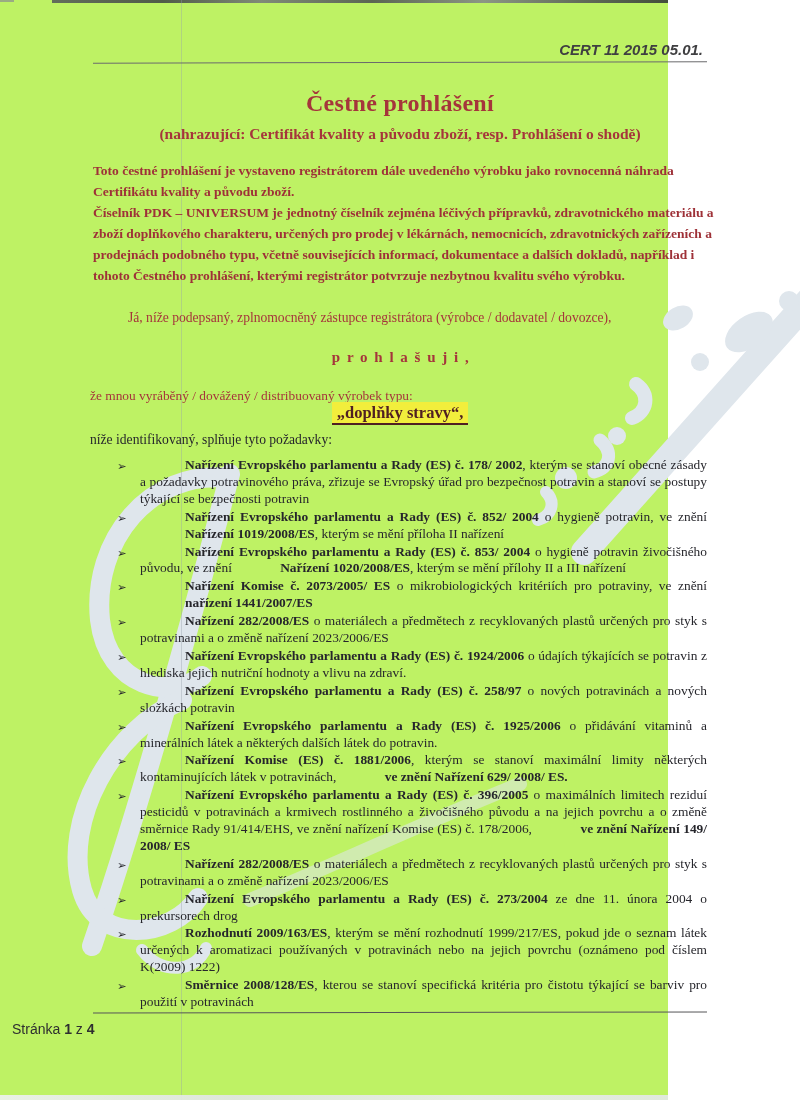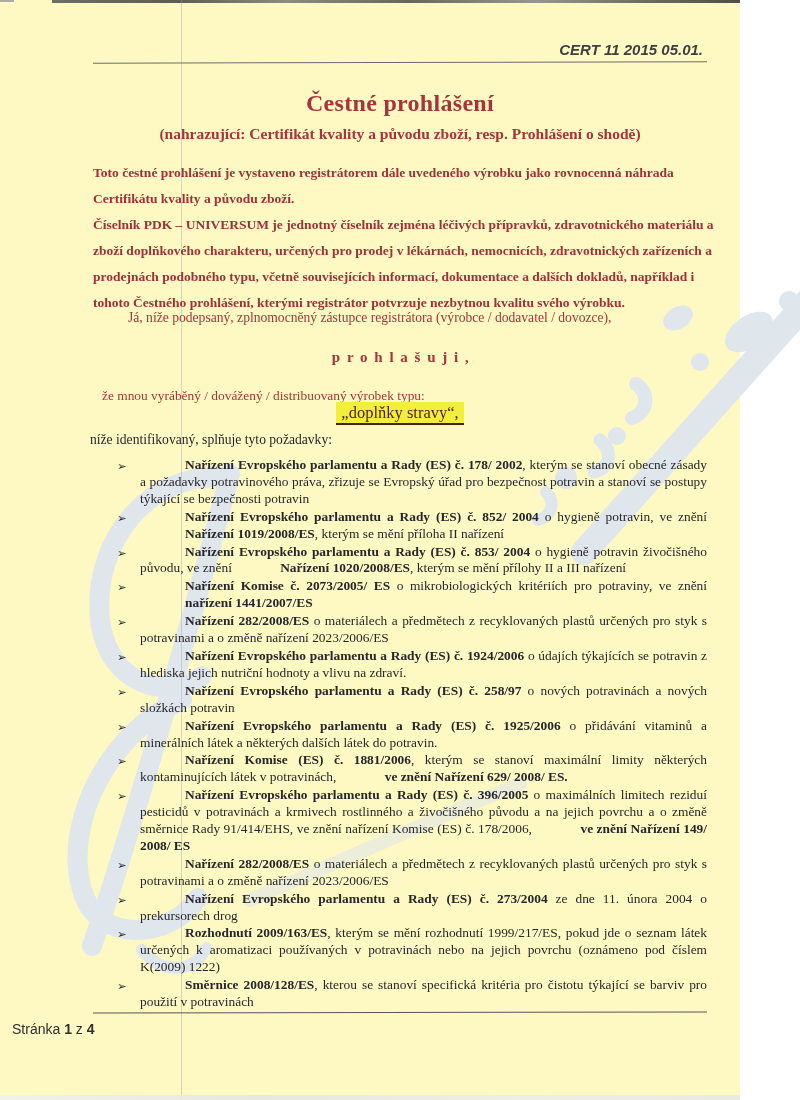--- a/index.html
+++ b/index.html
@@ -1,18 +1,18 @@
 <!DOCTYPE html>
 <html lang="cs"><head>
 <meta charset="utf-8">
 <style>
   html,body{margin:0;padding:0;}
   body{width:800px;height:1100px;background:#ffffff;overflow:hidden;
        font-family:"Liberation Serif", serif;}
-  .page{position:relative;width:740px;height:1100px;background:#fef9c3;}
+  .page{position:relative;width:668px;height:1100px;background:#bef264;}
 
   
   .scan-top-edge{position:absolute;top:0;left:52px;right:0;height:3px;opacity:.85;
     background:linear-gradient(90deg,#53565a 0%,#3e4144 18%,#75787b 34%,#4a4d50 52%,#83868a 70%,#515457 86%,#2e3134 100%);}
   .scan-top-corner{position:absolute;top:0;left:0;width:14px;height:2px;background:#8a8d90;opacity:.7;}
   .scan-fold-line{position:absolute;top:0;left:181px;width:1px;height:1100px;background:rgba(150,160,172,.38);}
   .scan-bottom-edge{position:absolute;bottom:0;left:0;right:0;height:5px;opacity:.9;
     background:linear-gradient(90deg,#eef1f2 0%,#e2e6e8 35%,#eaedee 70%,#e4e8ea 100%);}
 
   
@@ -26,29 +26,29 @@
   .header-rule{position:absolute;top:62px;left:93px;width:614px;border-top:1.6px solid #6b6b6d;
     transform:rotate(-0.12deg);}
 
   .title{position:absolute;top:90px;left:0;width:800px;text-align:center;
     font-size:24px;font-weight:bold;color:#a5353b;letter-spacing:.3px;}
   .subtitle{position:absolute;top:125px;left:0;width:800px;text-align:center;
     font-size:15.5px;font-weight:bold;color:#a5353b;}
 
   .preamble{position:absolute;top:160px;left:93px;width:622px;color:#9e3138;}
   .preamble-heading{font-size:19px;font-weight:bold;margin:0 0 4px 0;}
-  .preamble p{margin:0;font-size:13.5px;line-height:26px;font-weight:bold;}
+  .preamble p{margin:0;font-size:13.5px;line-height:21px;font-weight:bold;}
 
   .decl-intro{position:absolute;top:310px;left:93px;width:620px;text-indent:35px;
     font-size:13.6px;color:#a5353b;}
   .decl-verb{position:absolute;top:349px;left:1px;width:800px;text-align:center;
     font-size:15px;font-weight:bold;letter-spacing:1.5px;color:#a5353b;}
-  .decl-product-line{position:absolute;top:388px;left:90px;font-size:13.4px;color:#a5353b;margin-left:12px;}
+  .decl-product-line{position:absolute;top:388px;left:90px;font-size:13.4px;color:#a5353b;}
   .decl-highlight-row{position:absolute;top:402px;left:0;width:800px;text-align:center;}
-  .decl-highlight{display:inline-block;background:#f2ee3c;color:#4f1f23;font-weight:normal;
+  .decl-highlight{display:inline-block;background:#f2ee3c;color:#4f1f23;font-weight:bold;
     font-size:16.5px;padding:1px 5px 0 5px;border-bottom:2.5px solid #4f1f23;}
   .req-intro{position:absolute;top:432px;left:90px;font-size:13.6px;color:#26262c;}
 
   .req-list{position:absolute;top:457px;left:117px;width:590px;margin:0;padding:0;list-style:none;}
   .req-item{position:relative;display:block;padding-left:23px;text-align:justify;
     font-size:13.4px;line-height:16.9px;color:#26262c;margin:0 0 1px 0;}
   .req-item .bullet{position:absolute;left:0;top:1px;font-size:11.5px;color:#26262c;}
   .req-item b{font-weight:bold;margin-left:45px;}
 
   .footer-rule{position:absolute;top:1012px;left:93px;width:614px;border-top:1.2px solid #565658;

